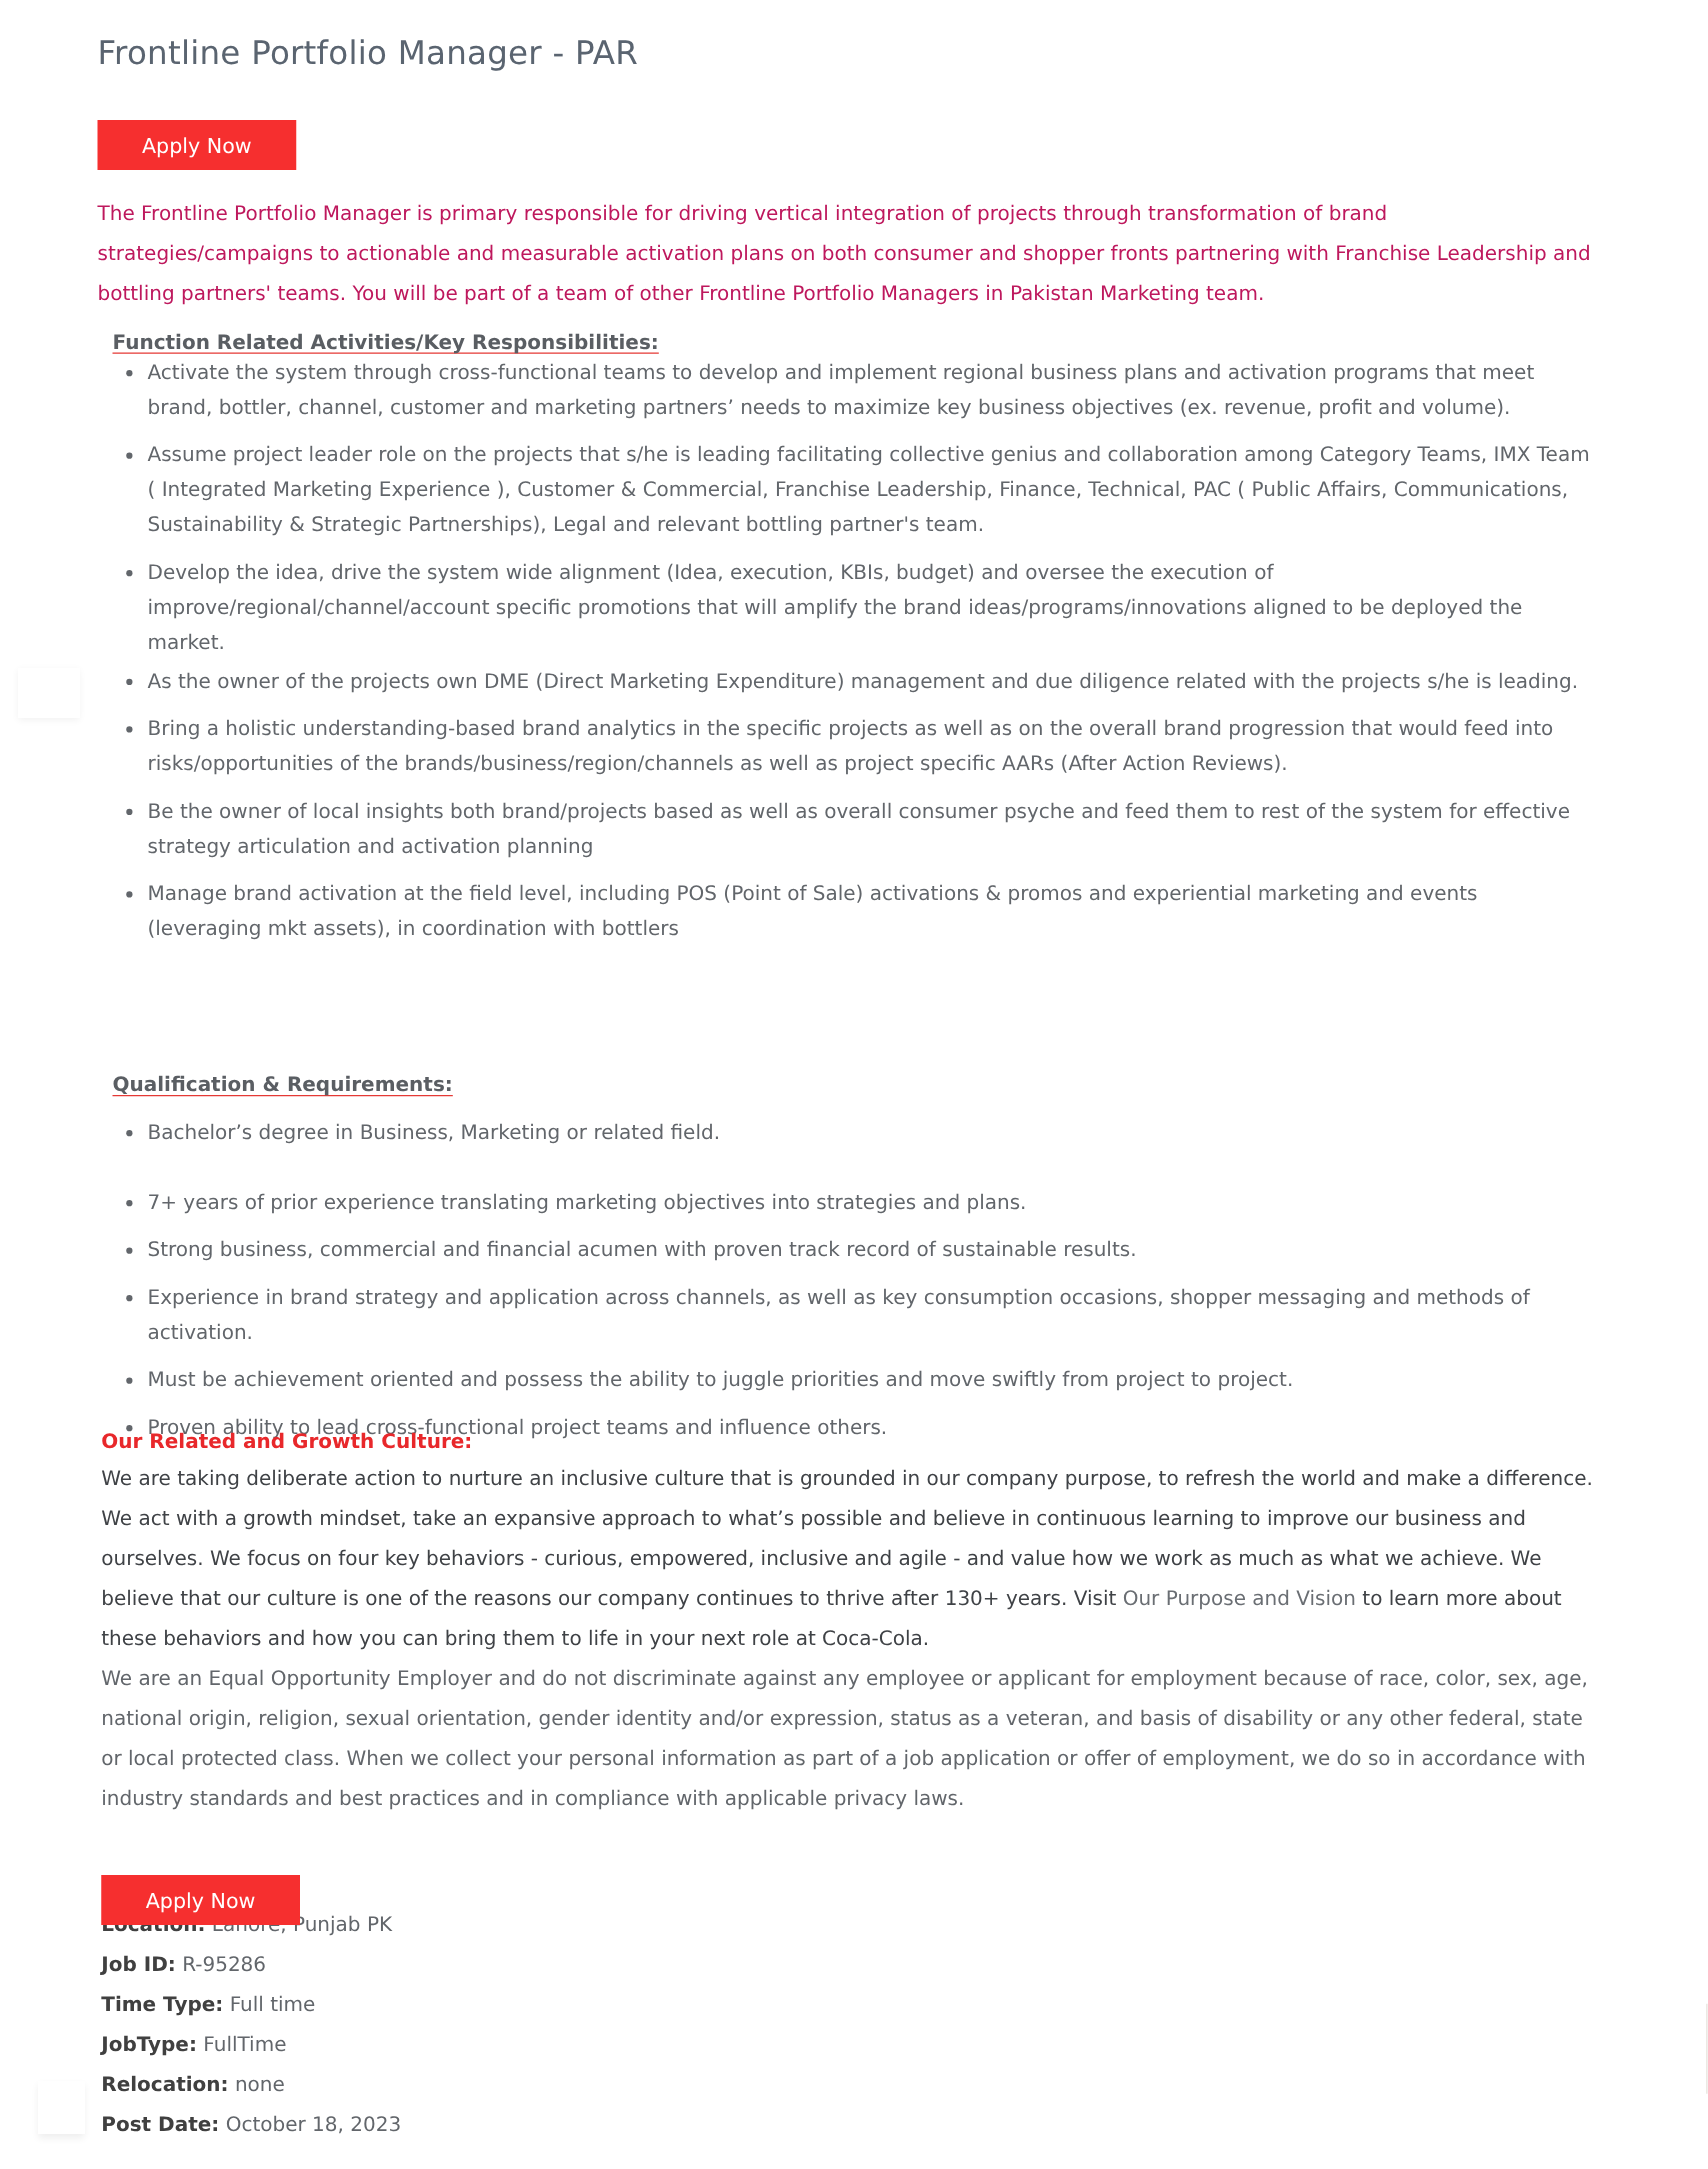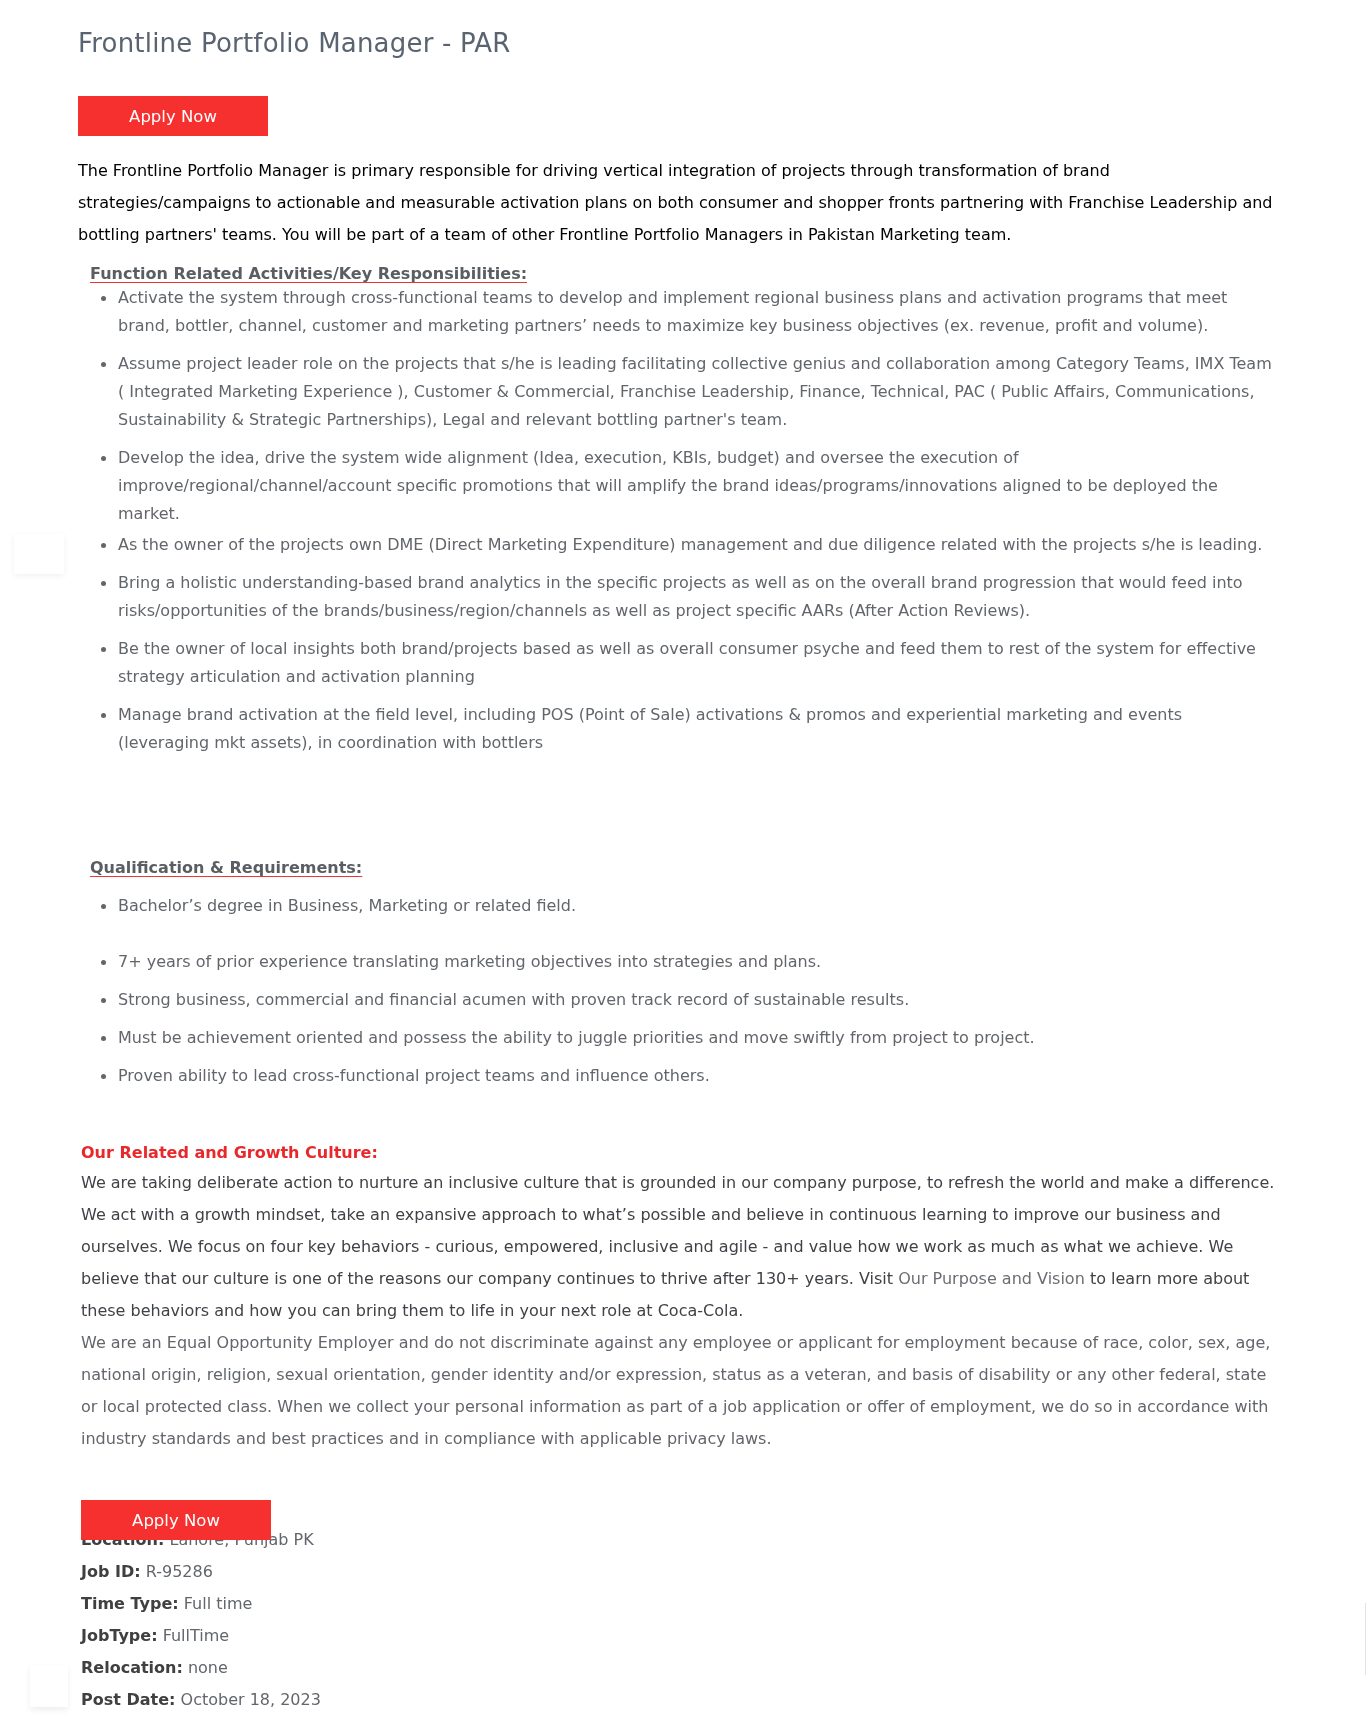--- a/index.html
+++ b/index.html
@@ -9,27 +9,27 @@
     color: #5c6066;
   }
   .page { position: absolute; left: 78px; top: 0; width: 1200px; }
   .title {
     position: absolute; left: 0; top: 28px;
     font-size: 26px; font-weight: normal; color: #5a6470; margin: 0;
     letter-spacing: 0.2px;
   }
   .apply-btn {
     position: absolute; display: flex; align-items: center; justify-content: center;
-    width: 190px; height: 40px; background: #f62f2f; color: #ffffff;
+    width: 159px; height: 40px; background: #f62f2f; color: #ffffff;
     font-size: 16.5px; border: none; cursor: pointer; padding: 0;
     font-family: "DejaVu Sans", "Liberation Sans", sans-serif;
   }
   .apply-top { left: 0; top: 96px; }
   .apply-bottom { left: 3px; top: 1500px; z-index: 2; }
-  .body-text { font-size: 16px; line-height: 32px; color: #000000; }
+  .body-text { font-size: 16px; line-height: 32px; color: #be185d; }
   .intro { position: absolute; left: 0; top: 155px; width: 1200px; margin: 0; }
   .sec-heading {
     font-weight: bold; color: #5a5e63; font-size: 16px;
     text-decoration: underline; text-decoration-color: #e53935;
     text-underline-offset: 3px; margin: 12px;
   }
   .h-func { position: absolute; left: 0; top: 252px; }
   .h-qual { position: absolute; left: 0; top: 846px; }
   ul.bullets { position: absolute; left: 0; margin: 0; padding-left: 40px; width: 1160px; list-style: none; }
   ul.bullets li {
@@ -91,20 +91,21 @@
     <li>Be the owner of local insights both brand/projects based as well as overall consumer psyche and feed them to rest of the system for effective strategy articulation and activation planning</li>
     <li>Manage brand activation at the field level, including POS (Point of Sale) activations &amp; promos and experiential marketing and events (leveraging mkt assets), in coordination with bottlers</li>
   </ul>
 
   <p class="sec-heading h-qual">Qualification &amp; Requirements:</p>
 
   <ul class="bullets qual">
     <li class="first">Bachelor’s degree in Business, Marketing or related field.</li>
     <li>7+ years of prior experience translating marketing objectives into strategies and plans.</li>
     <li>Strong business, commercial and financial acumen with proven track record of sustainable results.</li>
+    <li>Experience in brand strategy and application across channels, as well as key consumption occasions, shopper messaging and methods of activation.</li>
     <li>Must be achievement oriented and possess the ability to juggle priorities and move swiftly from project to project.</li>
     <li>Proven ability to lead cross-functional project teams and influence others.</li>
   </ul>
 
   <p class="h-culture">Our Related and Growth Culture:</p>
 
   <p class="culture body-text"><span>We are taking deliberate action to nurture an inclusive culture that is grounded in our company purpose, to refresh the world and make a difference. We act with a growth mindset, take an expansive approach to what’s possible and believe in continuous learning to improve our business and ourselves. We focus on four key behaviors - curious, empowered, inclusive and agile - and value how we work as much as what we achieve. We believe that our culture is one of the reasons our company continues to thrive after 130+ years. Visit </span><a class="link">Our Purpose and Vision</a><span> to learn more about these behaviors and how you can bring them to life in your next role at Coca-Cola.</span></p>
 
   <p class="eeo body-text">We are an Equal Opportunity Employer and do not discriminate against any employee or applicant for employment because of race, color, sex, age, national origin, religion, sexual orientation, gender identity and/or expression, status as a veteran, and basis of disability or any other federal, state or local protected class. When we collect your personal information as part of a job application or offer of employment, we do so in accordance with industry standards and best practices and in compliance with applicable privacy laws.</p>
 

